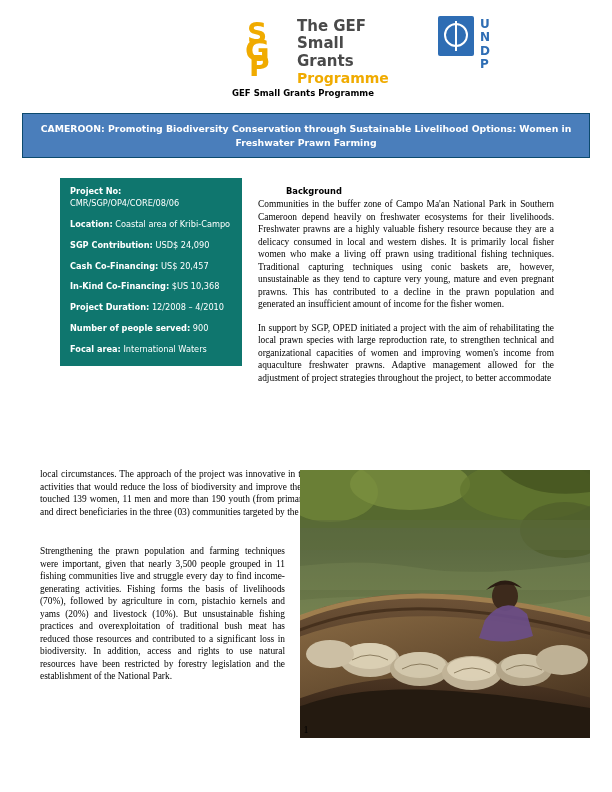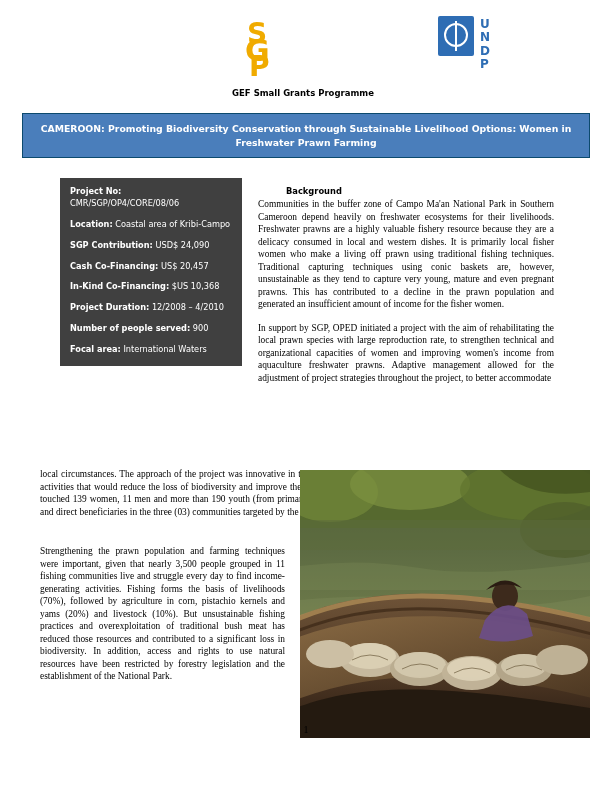--- a/index.html
+++ b/index.html
@@ -186,21 +186,21 @@
     line-height: 1.5;
     padding: 0 14px;
   }
 
   
   .info-box {
     position: absolute;
     left: 60px;
     top: 178px;
     width: 182px;
-    background: #404040;
+    background: #0f766e;
     color: #ffffff;
     padding: 8px 10px 10px 10px;
     box-sizing: border-box;
     font-family: "DejaVu Sans", sans-serif;
     font-size: 8.2px;
     line-height: 1.45;
   }
   .info-box .row { margin-bottom: 9px; }
   .info-box .lbl { font-weight: bold; }
   .info-box .val { font-weight: normal; }
@@ -278,20 +278,25 @@
 <body>
 
 <div class="logo-row">
 
 
   <div class="sgp-logo">
     <div class="sgp-mark">
       <span class="m1">S</span>
       <span class="m2">G</span>
       <span class="m3">P</span>
+    </div>
+    <div class="sgp-text">
+      <div class="l1">The GEF</div>
+      <div class="l2">Small Grants</div>
+      <div class="l3">Programme</div>
     </div>
   </div>
 
   <div class="undp-logo">
     <div class="undp-emblem"></div>
     <div class="undp-letters">
       <div>U</div>
       <div>N</div>
       <div>D</div>
       <div>P</div>

